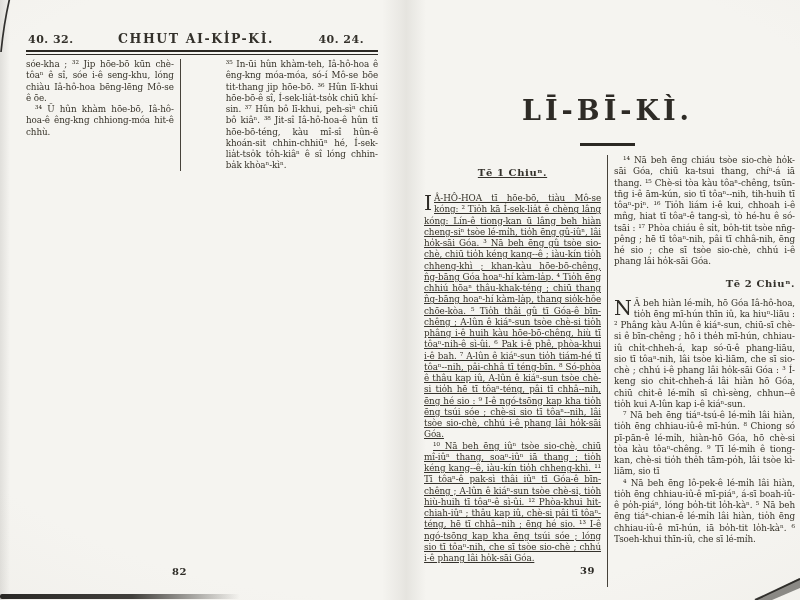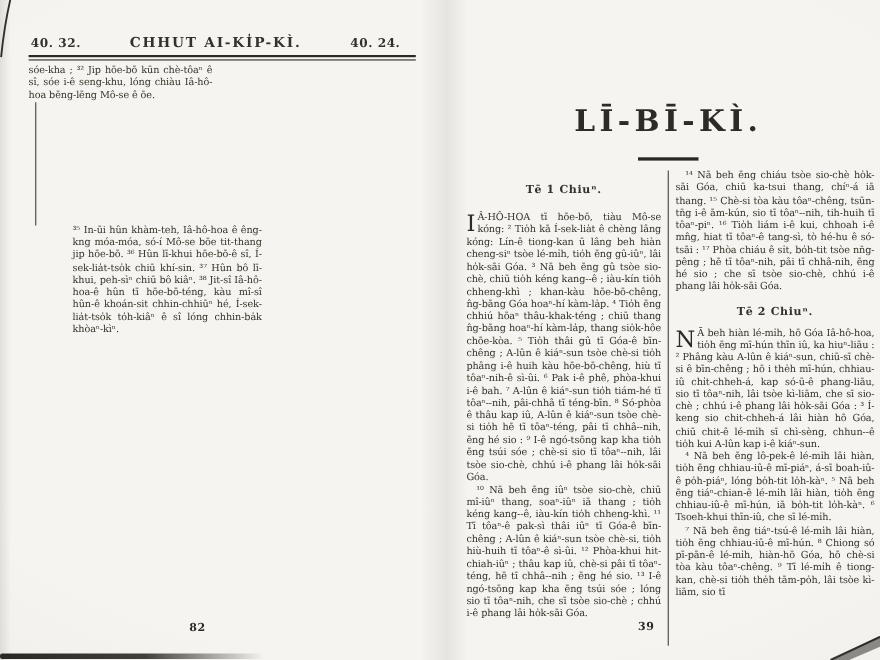--- a/index.html
+++ b/index.html
@@ -18,37 +18,37 @@
 
   
   .left-page{position:absolute;left:26px;top:0;width:352px;height:600px;text-decoration:underline;}
   .lp-header{position:absolute;top:31px;left:2px;width:336px;display:flex;
     justify-content:space-between;align-items:baseline;}
   .hdr-ref{font-weight:bold;font-size:11px;letter-spacing:.5px;}
   .hdr-title{font-weight:bold;font-size:12.5px;letter-spacing:1.6px;}
   .double-rule{position:absolute;top:50px;left:0;width:352px;height:6px;
     border-top:2.5px solid #2b2823;}
   .double-rule:after{content:"";display:block;margin-top:1.5px;border-top:1px solid #2b2823;}
-  .lp-cols{position:absolute;top:59px;left:0;width:352px;display:flex;flex-direction:column;}
+  .lp-cols{position:absolute;top:59px;left:0;width:352px;display:flex;}
   .lp-col1{width:167px;}
   .lp-col2{width:172px;margin-left:40px;}
   .col-divider-lp{width:1px;background:#46423a;height:112px;margin:0 5px 0 6px;}
 
   
   .right-page{position:absolute;left:420px;top:0;width:375px;height:600px;}
   .book-title{position:absolute;top:95px;left:0;width:375px;text-align:center;
     font-size:27px;font-weight:bold;letter-spacing:4px;color:#2e2b26;}
   .title-rule{position:absolute;top:143px;left:160px;width:55px;height:2.5px;background:#2b2823;}
   .rp-cols{position:absolute;top:155px;left:4px;width:371px;display:flex;}
-  .rp-col1{width:177px;}
+  .rp-col1{width:177px;text-decoration:underline;}
   .rp-col2{width:181px;}
   .col-divider-rp{width:1px;background:#46423a;height:432px;margin:0 6px;}
   .chap-heading{text-align:center;font-weight:bold;font-size:10px;letter-spacing:.6px;margin:0;}
   .rp-col1 .chap-heading{margin-top:12px;margin-bottom:15px;}
-  .rp-col2 .chap-heading{margin-top:10px;margin-bottom:9px;}
+  .rp-col2 .chap-heading{margin-top:10px;margin-bottom:9px;text-align:right;}
 
   
   .bt{font-size:8.8px;line-height:11.25px;text-align:justify;letter-spacing:-.1px;
     color:#373329;margin:0;}
   .ind{text-indent:9px;}
   .dc{float:left;font-size:20.5px;line-height:18.5px;padding:1px 2px 0 0;color:#2e2b26;}
 
   .page-num{position:absolute;font-size:10px;font-weight:bold;letter-spacing:.5px;color:#2c2a25;}
   .pn-82{top:566px;left:146px;}
   .pn-83{top:565px;left:160px;}
@@ -69,20 +69,21 @@
     <div class="lp-header">
       <span class="hdr-ref">40. 32.</span>
       <span class="hdr-title">CHHUT AI-KI̍P-KÌ.</span>
       <span class="hdr-ref">40. 24.</span>
     </div>
     <div class="double-rule"></div>
 
     <div class="lp-cols">
       <div class="lp-col1">
         <p class="bt">sóe-kha ; ³² Jip hōe-bō kūn chè-tôaⁿ ê sî, sóe i-ê seng-khu, lóng chiàu Iâ-hô-hoa bēng-lēng Mô-se ê ōe.</p>
+        <p class="bt ind">³⁴ Ū hûn khàm hōe-bō, Iâ-hô-hoa-ê êng-kng chhiong-móa hit-ê chhù.</p>
       </div>
       <div class="col-divider-lp"></div>
       <div class="lp-col2">
         <p class="bt">³⁵ In-ūi hûn khàm-teh, Iâ-hô-hoa ê êng-kng móa-móa, só-í Mô-se bōe tit-thang jip hōe-bō. ³⁶ Hûn lī-khui hōe-bō-ê sî, Í-sek-lia̍t-tso̍k chiū khí-sin. ³⁷ Hûn bô lī-khui, peh-sìⁿ chiū bô kiâⁿ. ³⁸ Jit-sî Iâ-hô-hoa-ê hûn tī hōe-bō-téng, kàu mî-sî hûn-ê khoán-sit chhin-chhiūⁿ hé, Í-sek-lia̍t-tso̍k to̍h-kiâⁿ ê sî lóng chhin-ba̍k khòaⁿ-kìⁿ.</p>
       </div>
     </div>
 
     <div class="page-num pn-82">82</div>
   </div>
 
@@ -98,22 +99,22 @@
         </p>
         <p class="bt ind">¹⁰ Nā beh ēng iûⁿ tsòe sio-chè, chiū mî-iûⁿ thang, soaⁿ-iûⁿ iā thang ; tio̍h kéng kang--ê, iàu-kín tio̍h chheng-khì. ¹¹ Tī tôaⁿ-ê pak-sì thâi iûⁿ tī Góa-ê bīn-chêng ; A-lûn ê kiáⁿ-sun tsòe chè-si, tio̍h hiù-huih tī tôaⁿ-ê sì-ûi. ¹² Phòa-khui hit-chiah-iûⁿ ; thâu kap iû, chè-si pâi tī tôaⁿ-téng, hē tī chhâ--nih ; ēng hé sio. ¹³ I-ê ngó-tsōng kap kha ēng tsúi sóe ; lóng sio tī tôaⁿ-nih, che sī tsòe sio-chè ; chhú i-ê phang lâi ho̍k-sāi Góa.</p>
       </div>
       <div class="col-divider-rp"></div>
       <div class="rp-col2">
         <p class="bt ind">¹⁴ Nā beh ēng chiáu tsòe sio-chè ho̍k-sāi Góa, chiū ka-tsui thang, chíⁿ-á iā thang. ¹⁵ Chè-si tòa kàu tôaⁿ-chêng, tsūn-tn̄g i-ê ām-kún, sio tī tôaⁿ--nih, tih-huih tī tôaⁿ-piⁿ. ¹⁶ Tio̍h liám i-ê kui, chhoah i-ê mn̂g, hiat tī tôaⁿ-ê tang-sì, tò hé-hu ê só-tsāi : ¹⁷ Phòa chiáu ê si̍t, bo̍h-tit tsòe nn̄g-pêng ; hē tī tôaⁿ-nih, pâi tī chhâ-nih, ēng hé sio ; che sī tsòe sio-chè, chhú i-ê phang lâi ho̍k-sāi Góa.</p>
         <p class="chap-heading">Tē 2 Chiuⁿ.</p>
         <p class="bt">
           <span class="dc">N</span><span>Ā beh hiàn lé-mi̍h, hō Góa Iâ-hô-hoa, tio̍h ēng mī-hún thīn iû, ka hiuⁿ-liāu : ² Phâng kàu A-lûn ê kiáⁿ-sun, chiū-sī chè-si ê bīn-chêng ; hō i the̍h mī-hún, chhiau-iû chi̍t-chheh-á, kap só-ū-ê phang-liāu, sio tī tôaⁿ-nih, lâi tsòe kì-liām, che sī sio-chè ; chhú i-ê phang lâi ho̍k-sāi Góa : ³ Í-keng sio chit-chheh-á lâi hiàn hō Góa, chiū chit-ê lé-mi̍h sī chì-sèng, chhun--ê tio̍h kui A-lûn kap i-ê kiáⁿ-sun.</span>
         </p>
+        <p class="bt ind">⁷ Nā beh ēng tiáⁿ-tsú-ê lé-mi̍h lâi hiàn, tio̍h ēng chhiau-iû-ê mī-hún. ⁸ Chiong só pī-pān-ê lé-mi̍h, hiàn-hō Góa, hō chè-si tòa kàu tôaⁿ-chêng. ⁹ Tī lé-mi̍h ê tiong-kan, chè-si tio̍h the̍h tām-po̍h, lâi tsòe kì-liām, sio tī</p>
         <p class="bt ind">⁴ Nā beh ēng lô-pek-ê lé-mi̍h lâi hiàn, tio̍h ēng chhiau-iû-ê mī-piáⁿ, á-sī boah-iû-ê po̍h-piáⁿ, lóng bo̍h-tit lo̍h-kàⁿ. ⁵ Nā beh ēng tiáⁿ-chian-ê lé-mi̍h lâi hiàn, tio̍h ēng chhiau-iû-ê mī-hún, iā bo̍h-tit lo̍h-kàⁿ. ⁶ Tsoeh-khui thīn-iû, che sī lé-mi̍h.</p>
-        <p class="bt ind">⁷ Nā beh ēng tiáⁿ-tsú-ê lé-mi̍h lâi hiàn, tio̍h ēng chhiau-iû-ê mī-hún. ⁸ Chiong só pī-pān-ê lé-mi̍h, hiàn-hō Góa, hō chè-si tòa kàu tôaⁿ-chêng. ⁹ Tī lé-mi̍h ê tiong-kan, chè-si tio̍h the̍h tām-po̍h, lâi tsòe kì-liām, sio tī</p>
       </div>
     </div>
 
     <div class="page-num pn-83">39</div>
   </div>
 
   <div class="gutter"></div>
   <div class="left-edge-shade"></div>
 
   <svg class="artifact edge-svg" width="20" height="70" viewBox="0 0 20 70">

